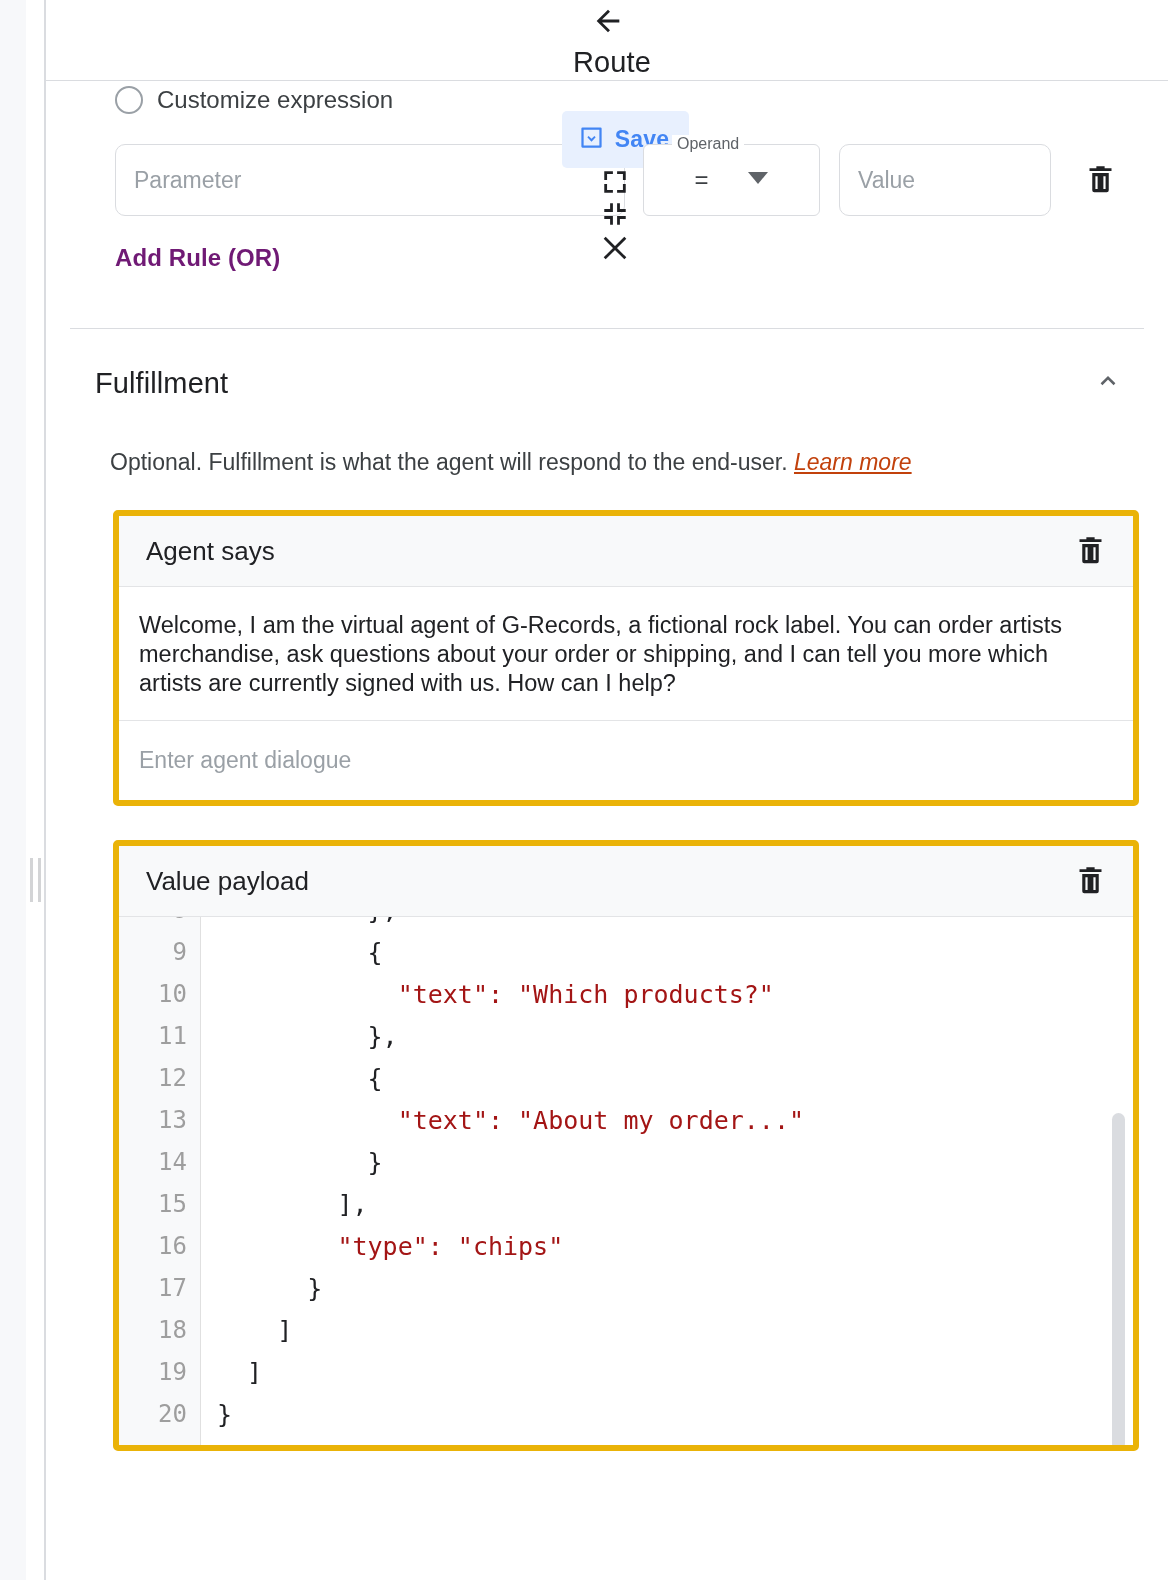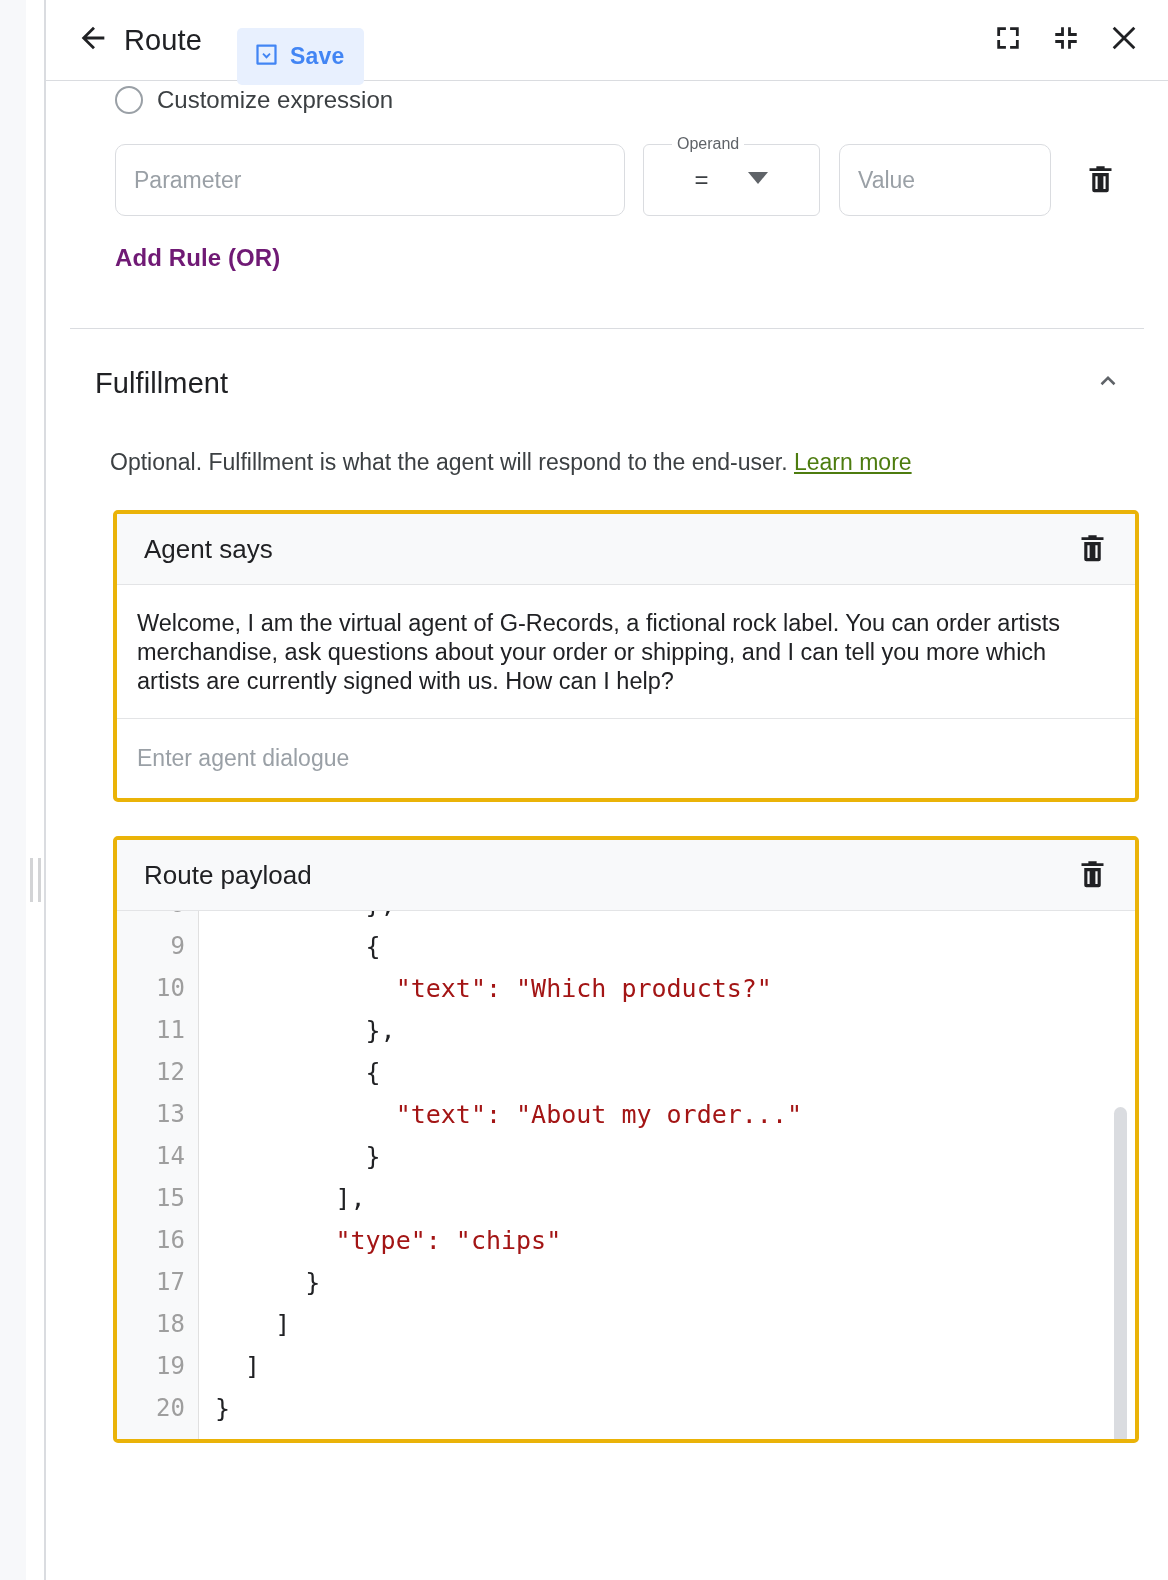--- a/index.html
+++ b/index.html
@@ -38,20 +38,21 @@
     position: absolute; left: 46px; top: 0; width: 1122px; height: 1580px;
     background: #ffffff;
   }
 
   
   .header {
     position: relative; height: 81px; width: 100%;
     border-bottom: 1px solid #dadce0;
     display: flex; align-items: center;
     padding: 0 22px 0 24px;
+    flex-direction: column;
   }
   .back-btn {
     width: 46px; height: 46px; display: flex; align-items: center; justify-content: center;
     cursor: pointer; flex: 0 0 auto;
   }
   .hdr-title {
     font-size: 29px; color: #202124; margin-left: 8px; letter-spacing: .1px;
     white-space: nowrap;
   }
   .save-btn {
@@ -120,26 +121,26 @@
   .fulfill-head {
     display: flex; align-items: center; justify-content: space-between;
     padding: 0 14px 0 25px; height: 80px; margin-top: 14px;
   }
   .fulfill-title { font-size: 29px; color: #202124; letter-spacing: .1px; }
   .chev-btn { width: 44px; height: 44px; display:flex; align-items:center; justify-content:center; cursor:pointer; }
 
   .fulfill-desc {
     padding-left: 40px; font-size: 23px; color: #3c4043; margin-top: 26px;
   }
-  .fulfill-desc a { color: #4d7c0f; text-decoration: underline; cursor: pointer; }
+  .fulfill-desc a { color: #c2410c; text-decoration: underline; cursor: pointer; font-style: italic; }
 
   
   .card {
     margin: 34px 0 0 43px; width: 1026px;
-    border: 4px solid #eab308; border-radius: 5px; background: #fff; overflow: hidden;
+    border: 6px solid #eab308; border-radius: 5px; background: #fff; overflow: hidden;
   }
   .card-head {
     height: 71px; background: #f8f9fa; border-bottom: 1px solid #e3e4e6;
     display: flex; align-items: center; justify-content: space-between;
     padding: 0 20px 0 27px;
   }
   .card-head .t { font-size: 26px; color: #202124; }
   .agent-text {
     padding: 24px 20px 22px 20px; font-size: 23.5px; line-height: 29px; color: #202124;
   }
@@ -309,21 +310,21 @@
           </span>
         </div>
         <div class="agent-text">Welcome, I am the virtual agent of G-Records, a fictional rock label. You can order artists merchandise, ask questions about your order or shipping, and I can tell you more which artists are currently signed with us. How can I help?</div>
         <div class="agent-input">
           <span>Enter agent dialogue</span>
         </div>
       </div>
 
       <div class="card">
         <div class="card-head">
-          <span class="t">Route payload</span>
+          <span class="t">Value payload</span>
           <span class="trash-btn" style="height:46px;margin:0;">
             <span>
               <svg width="33" height="33" viewBox="0 0 24 24">
                 <path d="M9 3h6v1.6h5V6.6H4V4.6h5V3z" fill="#202124"></path>
                 <path d="M6 8h12v12.5a1.5 1.5 0 0 1-1.5 1.5h-9A1.5 1.5 0 0 1 6 20.5V8zm2.3 2.3v9.4h1.6v-9.4H8.3zm5.8 0v9.4h1.6v-9.4h-1.6z" fill="#202124"></path>
               </svg>
             </span>
           </span>
         </div>
 

